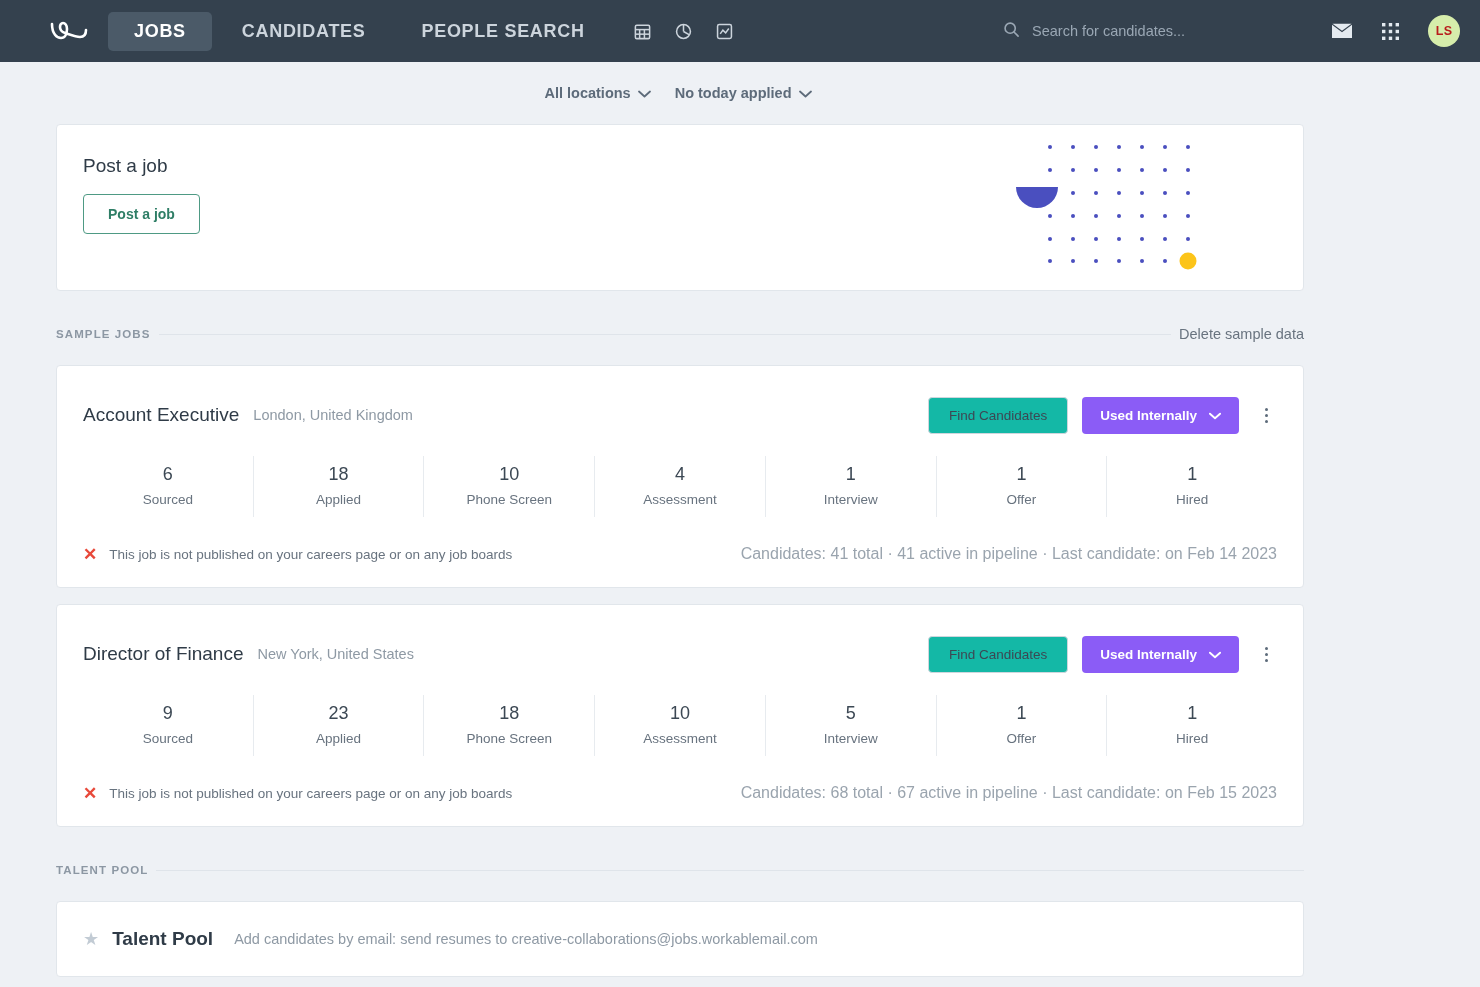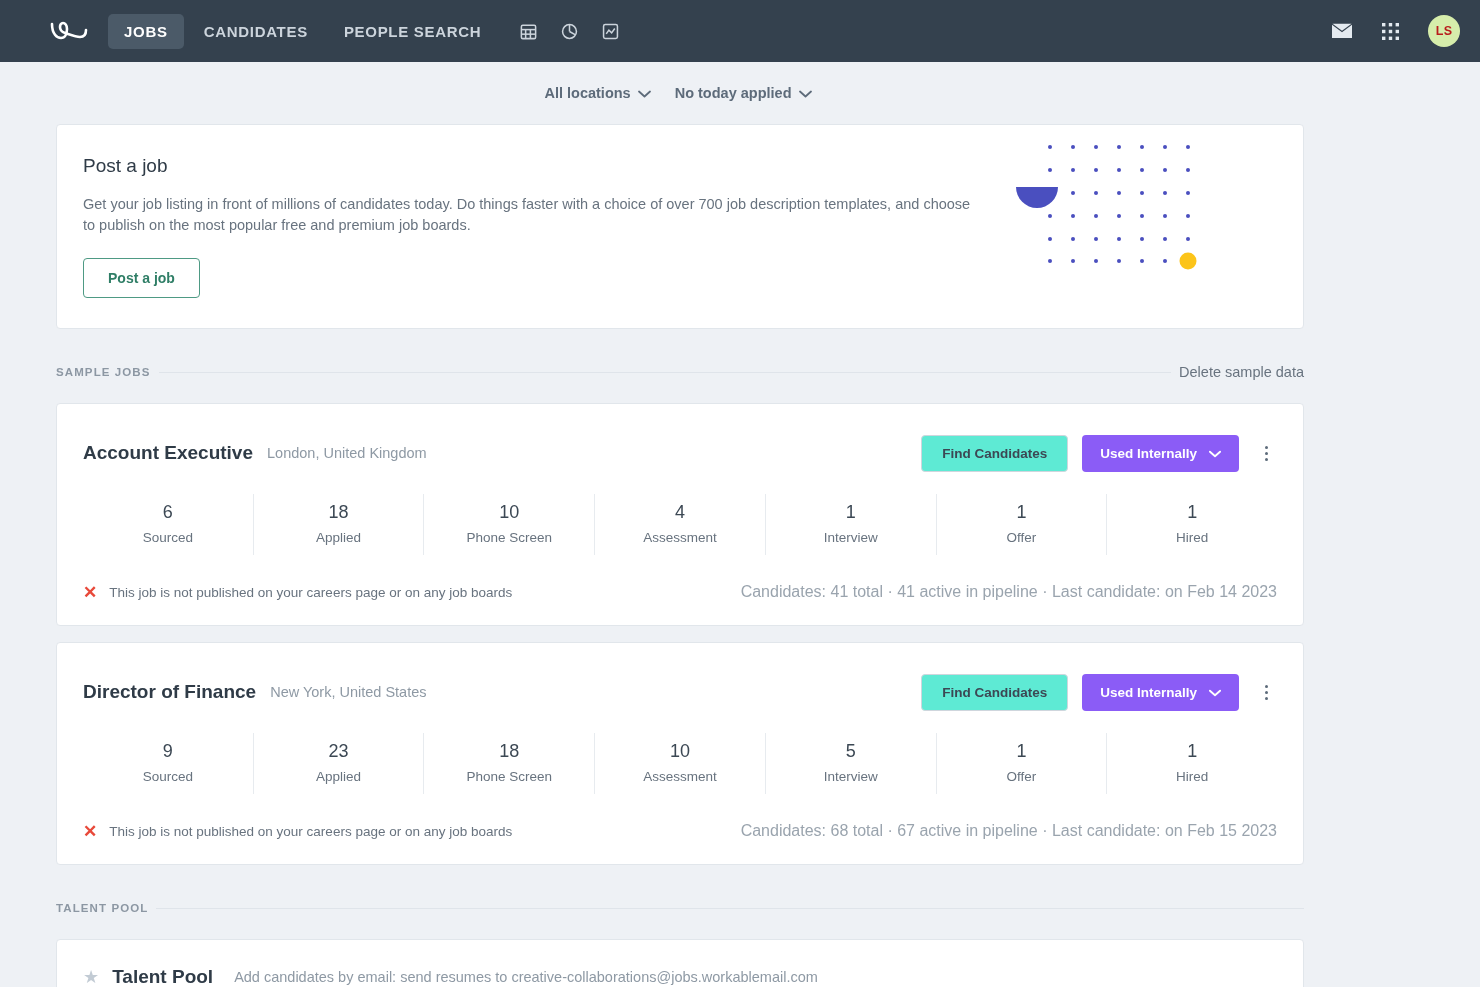--- a/index.html
+++ b/index.html
@@ -24,24 +24,24 @@
   }
   .logo {
     width: 42px; height: 30px;
     display: flex; align-items: center; justify-content: center;
     margin-right: 18px;
     flex: none;
   }
   .nav-items { display: flex; align-items: center; gap: 4px; }
   .nav-link {
     color: #ccd4dc;
-    font-size: 15px;
+    font-size: 18px;
     font-weight: bold;
     letter-spacing: 0.7px;
-    padding: 9px 16px;
+    padding: 9px 26px;
     border-radius: 5px;
     cursor: pointer;
     white-space: nowrap;
   }
   .nav-link.active { background: #4b5a68; color: #ffffff; }
   .nav-icons { display: flex; align-items: center; gap: 22px; margin-left: 22px; }
   .nav-icon { cursor: pointer; display: flex; align-items: center; color: #ccd4dc; }
 
   .nav-right {
     position: absolute;
@@ -175,39 +175,39 @@
   
   .job-card { margin-top: 16px; padding: 0 26px; }
   .job-head {
     display: flex;
     align-items: center;
     padding: 26px 0 0 0;
     min-height: 72px;
   }
   .job-title {
     font-size: 19px;
-    font-weight: bold;
+    font-weight: normal;
     color: #2f3b47;
     margin-right: 14px;
   }
   .job-loc { font-size: 14.5px; color: #8e99a4; }
   .job-head-actions {
     margin-left: auto;
     display: flex;
     align-items: center;
     gap: 14px;
   }
   .btn-find {
     border: 1px solid #cfd6dd;
-    background: #5eead4;
+    background: #14b8a6;
     color: #3c4854;
     border-radius: 4px;
     padding: 10px 20px;
     font-size: 13.5px;
-    font-weight: bold;
+    font-weight: normal;
     cursor: pointer;
     font-family: "Liberation Sans", sans-serif;
   }
   .btn-used {
     background: #8b5cf6;
     color: #ffffff;
     border: none;
     border-radius: 4px;
     padding: 11px 18px;
     font-size: 13.5px;
@@ -326,20 +326,29 @@
     </div>
     <div class="nav-icon">
       <svg width="19" height="19" viewBox="0 0 20 20" fill="none" stroke="#ccd4dc" stroke-width="1.6">
         <rect x="2.7" y="2.7" width="14.6" height="14.6" rx="1.8"></rect>
         <polyline points="5.5,12.5 8.3,8.6 11.2,11.4 14.5,6.8"></polyline>
       </svg>
     </div>
   </div>
 
   <div class="nav-right">
+    <div class="search-box">
+      <span>
+        <svg width="17" height="17" viewBox="0 0 18 18" fill="none" stroke="#9aa7b4" stroke-width="1.7">
+          <circle cx="7.6" cy="7.6" r="5.4"></circle>
+          <line x1="11.6" y1="11.6" x2="16" y2="16" stroke-linecap="round"></line>
+        </svg>
+      </span>
+      <input class="search-input" type="text" placeholder="Search for candidates..." style="">
+    </div>
 
     <div class="nav-icon">
       <svg width="22" height="17" viewBox="0 0 22 17" fill="#e4eaf0">
         <path d="M1 1.8 L11 9.2 L21 1.8 L21 15 L1 15 Z"></path>
         <path d="M1.5 0.8 L20.5 0.8 L11 7.8 Z"></path>
       </svg>
     </div>
 
     <div class="nav-icon">
       <svg width="19" height="19" viewBox="0 0 19 19" fill="#e4eaf0">
@@ -376,21 +385,20 @@
         <span>
           <svg width="13" height="8" viewBox="0 0 13 8" fill="none" stroke="#5d6b7a" stroke-width="1.8" stroke-linecap="round" stroke-linejoin="round">
               <polyline points="1,1.5 6.5,6.5 12,1.5"></polyline>
             </svg>
         </span>
       </div>
     </div>
 
     <div class="card promo">
       <h2>Post a job</h2>
-      <p>Get your job listing in front of millions of candidates today. Do things faster with a choice of over 700 job description templates, and choose to publish on the most popular free and premium job boards.</p>
       <button class="btn-outline">Post a job</button>
 
       <div class="promo-art">
         <svg width="200" height="145" viewBox="0 0 200 145">
           <g fill="#4a4fbf">
             <circle cx="45" cy="14" r="2"></circle>
               <circle cx="68" cy="14" r="2"></circle>
               <circle cx="91" cy="14" r="2"></circle>
               <circle cx="114" cy="14" r="2"></circle>
               <circle cx="137" cy="14" r="2"></circle>

